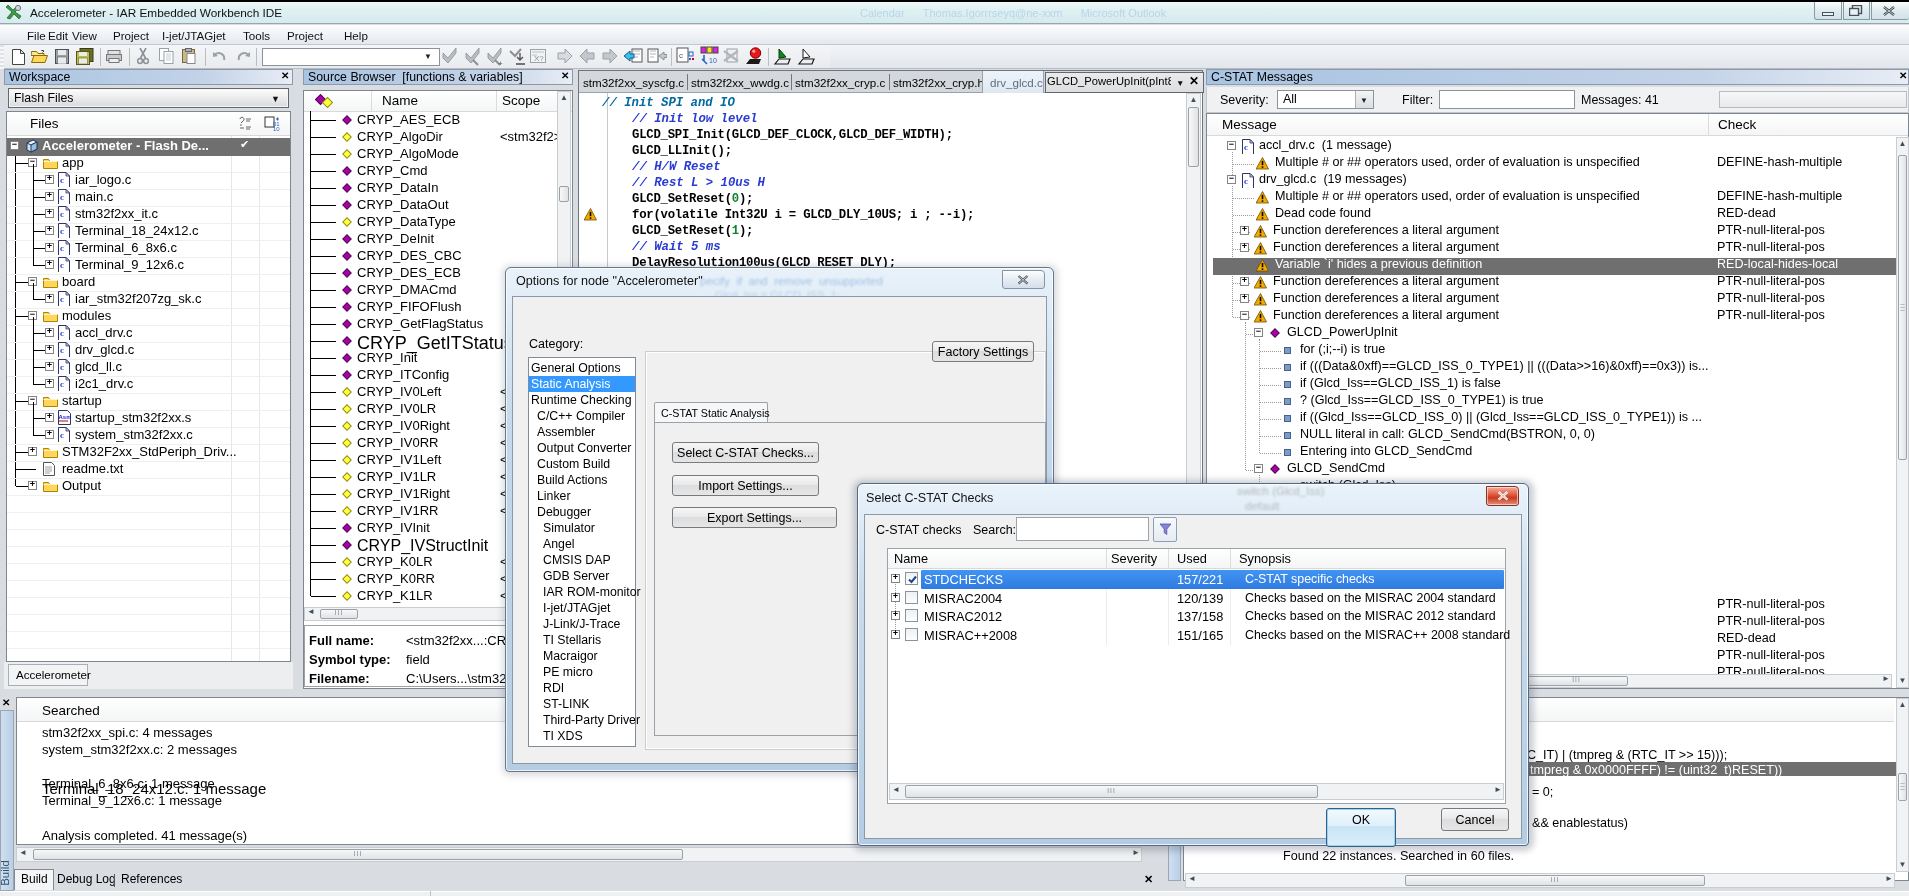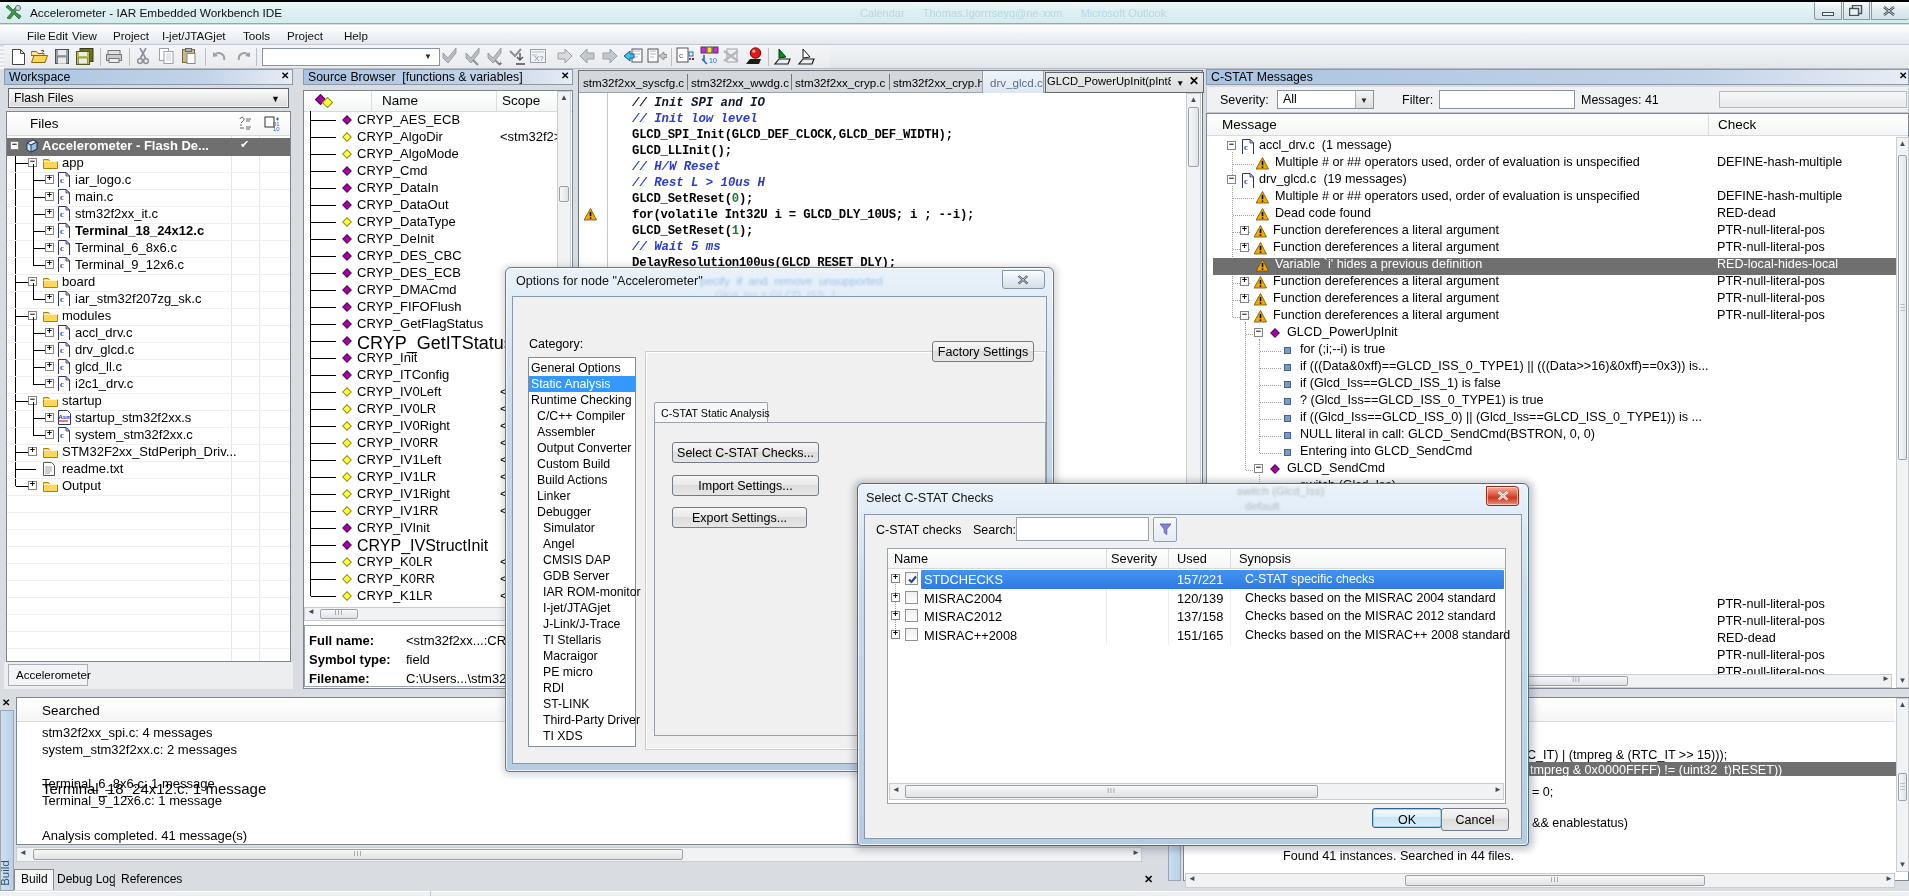--- a/index.html
+++ b/index.html
@@ -250,21 +250,21 @@
 <div class="ab" style="left:75px;top:205.8px;font-size:13px;white-space:pre;color:#000;font-weight:400;">stm32f2xx_it.c</div>
 <div class="ab" style="left:7px;top:239.5px;width:283px;height:1px;background:#efefef;height:1px;"></div>
 <div class="ab" style="left:33px;top:214.5px;width:1px;height:17.0px;background:#000;width:1px;"></div>
 <div class="ab" style="left:34px;top:230.8px;width:11px;height:1px;background:#000;height:1px;"></div>
 <div class="ab ebox" style="left:45px;top:225.8px;">+</div>
 <svg class="ab" style="left:58px;top:223.3px;" width="12" height="15" viewBox="0 0 12 15">
       <path d="M0.5 0.5 h7.5 l3.5 3.5 v14 h-11 z" fill="#fff" stroke="#336"></path>
       <path d="M8 0.5 l3.5 3.5 h-3.5 z" fill="#bcd6f0" stroke="#336" stroke-width="0.8"></path>
       <text x="2" y="11" font-family="Liberation Serif" font-weight="bold" font-size="9" fill="#1f3fd0">c</text>
     </svg>
-<div class="ab" style="left:75px;top:222.8px;font-size:13px;white-space:pre;color:#000;font-weight:700;">Terminal_18_24x12.c</div>
+<div class="ab" style="left:75px;top:222.8px;font-size:13px;white-space:pre;color:#000;font-weight:400;">Terminal_18_24x12.c</div>
 <div class="ab" style="left:7px;top:256.5px;width:283px;height:1px;background:#efefef;height:1px;"></div>
 <div class="ab" style="left:33px;top:231.5px;width:1px;height:17.0px;background:#000;width:1px;"></div>
 <div class="ab" style="left:34px;top:247.8px;width:11px;height:1px;background:#000;height:1px;"></div>
 <div class="ab ebox" style="left:45px;top:242.8px;">+</div>
 <svg class="ab" style="left:58px;top:240.3px;" width="12" height="15" viewBox="0 0 12 15">
       <path d="M0.5 0.5 h7.5 l3.5 3.5 v14 h-11 z" fill="#fff" stroke="#336"></path>
       <path d="M8 0.5 l3.5 3.5 h-3.5 z" fill="#bcd6f0" stroke="#336" stroke-width="0.8"></path>
       <text x="2" y="11" font-family="Liberation Serif" font-weight="bold" font-size="9" fill="#1f3fd0">c</text>
     </svg>
 <div class="ab" style="left:75px;top:239.8px;font-size:13px;white-space:pre;color:#000;font-weight:400;">Terminal_6_8x6.c</div>
@@ -606,21 +606,21 @@
 <div class="ab" style="left:791px;top:74px;width:1px;height:16px;background:#777;"></div>
 <div class="ab" style="left:889px;top:74px;width:1px;height:16px;background:#777;"></div>
 <div class="ab" style="left:982px;top:71px;width:62px;height:22px;background:linear-gradient(#eef3f9,#dfe8f2);border-left:1px solid #98a0ac;border-right:1px solid #98a0ac;"></div>
 <div class="ab" style="left:990px;top:76px;font-size:11.6px;white-space:pre;color:#5c6f82;">drv_glcd.c</div>
 <div class="ab" style="left:1045px;top:72px;width:159px;height:21px;background:linear-gradient(#e8eaec,#dcdee0);border:1px solid #63686e;"></div>
 <div class="ab" style="left:1047px;top:75px;font-size:11.2px;white-space:pre;width:124px;overflow:hidden;">GLCD_PowerUpInit(pInt8L</div>
 <div class="ab" style="left:1176px;top:78px;font-size:8.5px;white-space:pre;color:#111;">▼</div>
 <div class="ab" style="left:1189px;top:74px;font-size:12px;white-space:pre;font-weight:700;">✕</div>
 <div class="ab" style="left:579px;top:93px;width:29px;height:582px;background:#fff;"></div>
 <div class="ab" style="left:607px;top:93px;width:1px;height:582px;background:#c8c8c8;"></div>
-<div class="ab mono" style="left:632px;top:95.5px;font-size:12.3px;white-space:pre;color:#0f172a;font-weight:700;font-style:italic;">// Init SPI and IO</div>
+<div class="ab mono" style="left:602px;top:95.5px;font-size:12.3px;white-space:pre;color:#0369a1;font-weight:700;font-style:italic;">// Init SPI and IO</div>
 <div class="ab mono" style="left:632px;top:111.5px;font-size:12.3px;white-space:pre;color:#2a3bd0;font-weight:700;font-style:italic;">// Init low level</div>
 <div class="ab mono" style="left:632px;top:127.5px;font-size:12.3px;white-space:pre;font-weight:700;letter-spacing:-0.25px;">GLCD_SPI_Init(GLCD_DEF_CLOCK,GLCD_DEF_WIDTH);</div>
 <div class="ab mono" style="left:632px;top:143.5px;font-size:12.3px;white-space:pre;font-weight:700;letter-spacing:-0.25px;">GLCD_LLInit();</div>
 <div class="ab mono" style="left:632px;top:159.5px;font-size:12.3px;white-space:pre;color:#2a3bd0;font-weight:700;font-style:italic;">// H/W Reset</div>
 <div class="ab mono" style="left:632px;top:175.5px;font-size:12.3px;white-space:pre;color:#2a3bd0;font-weight:700;font-style:italic;">// Rest L &gt; 10us H</div>
 <div class="ab mono" style="left:632px;top:191.5px;font-size:12.3px;white-space:pre;font-weight:700;letter-spacing:-0.25px;">GLCD_SetReset(<span style="color:#10842c">0</span>);</div>
 <div class="ab mono" style="left:632px;top:207.5px;font-size:12.3px;white-space:pre;font-weight:700;letter-spacing:-0.25px;"><b>for</b>(<b>volatile</b> Int32U i = GLCD_DLY_10US; i ; --i);</div>
 <div class="ab mono" style="left:632px;top:223.5px;font-size:12.3px;white-space:pre;font-weight:700;letter-spacing:-0.25px;">GLCD_SetReset(<span style="color:#10842c">1</span>);</div>
 <div class="ab mono" style="left:632px;top:239.5px;font-size:12.3px;white-space:pre;color:#2a3bd0;font-weight:700;font-style:italic;">// Wait 5 ms</div>
 <div class="ab mono" style="left:632px;top:255.5px;font-size:12.3px;white-space:pre;font-weight:700;letter-spacing:-0.25px;">DelayResolution100us(GLCD_RESET_DLY);</div>
@@ -838,21 +838,21 @@
 <div class="ab" style="left:1144px;top:873px;font-size:11px;white-space:pre;font-weight:700;">✕</div>
 <div class="ab" style="left:1168px;top:697px;width:13px;height:184px;background:linear-gradient(to right,#cfdff0,#b9cfe6);border:1px solid #9aa6b4;"></div>
 <div class="ab" style="left:1135px;top:755px;width:78px;height:13px;font-size:11.5px;color:#31506e;transform:rotate(-90deg);text-align:center;">Find in F</div>
 <div class="ab sunk" style="left:1183px;top:697px;width:726px;height:184px;"></div>
 <div class="ab hdr" style="left:1184px;top:698px;width:710px;height:24px;"></div>
 <div class="ab" style="left:1527px;top:748px;font-size:12.6px;white-space:pre;">C_IT) | (tmpreg &amp; (RTC_IT &gt;&gt; 15)));</div>
 <div class="ab" style="left:1184px;top:762px;width:712px;height:14px;background:#6f6f6f;"></div>
 <div class="ab" style="left:1530px;top:763px;font-size:12.6px;white-space:pre;color:#fff;">tmpreg &amp; 0x0000FFFF) != (uint32_t)RESET))</div>
 <div class="ab" style="left:1532px;top:785px;font-size:12.6px;white-space:pre;">= 0;</div>
 <div class="ab" style="left:1532px;top:816px;font-size:12.6px;white-space:pre;">&amp;&amp; enablestatus)</div>
-<div class="ab" style="left:1283px;top:849px;font-size:12.6px;white-space:pre;">Found 41 instances. Searched in 44 files.</div>
+<div class="ab" style="left:1283px;top:849px;font-size:12.6px;white-space:pre;">Found 22 instances. Searched in 60 files.</div>
 <div class="ab" style="left:1185px;top:873px;width:710px;height:15px;background:#f1f2f3;border:1px solid #c8cdd2;"></div>
 <div class="ab" style="left:1188px;top:873.5px;font-size:8px;white-space:pre;color:#3f4e5e;">◄</div>
 <div class="ab" style="left:1885px;top:873.5px;font-size:8px;white-space:pre;color:#3f4e5e;">►</div>
 <div class="ab sbthumb" style="left:1405px;top:875px;width:300px;height:11px;">
       <div class="grip" style="margin-top:-1.5px">lll</div>
     </div>
 <div class="ab" style="left:1896px;top:698px;width:13px;height:174px;background:#f1f2f3;border:1px solid #c8cdd2;"></div>
 <div class="ab" style="left:1898.5px;top:700px;font-size:8px;white-space:pre;color:#3f4e5e;">▲</div>
 <div class="ab" style="left:1898.5px;top:860px;font-size:8px;white-space:pre;color:#3f4e5e;">▼</div>
 <div class="ab sbthumbv" style="left:1898px;top:773px;width:9px;height:28px;">
@@ -905,21 +905,21 @@
 <div class="ab" style="left:654px;top:402px;width:114px;height:21px;background:#f6f7f8;border:1px solid #9aa1a9;border-bottom:none;border-radius:2px 2px 0 0;"></div>
 <div class="ab" style="left:661px;top:407px;font-size:10.7px;white-space:pre;">C-STAT Static Analysis</div>
 <div class="ab" style="left:654px;top:422px;width:392px;height:314px;background:#f0f0f0;border:1px solid #9aa1a9;"></div>
 <div class="ab" style="left:655px;top:423px;width:390px;height:1px;background:#f0f0f0;height:1px;"></div>
 <div class="ab btn" style="left:672px;top:442px;width:147px;height:21px;">
       <div style="padding-top:3px">Select C-STAT Checks...</div>
     </div>
 <div class="ab btn" style="left:672px;top:475px;width:147px;height:21px;">
       <div style="padding-top:3px">Import Settings...</div>
     </div>
-<div class="ab btn" style="left:672px;top:507px;width:135px;height:21px;">
+<div class="ab btn" style="left:672px;top:507px;width:165px;height:21px;">
       <div style="padding-top:3px">Export Settings...</div>
     </div>
 <div class="ab" style="left:853px;top:480px;width:681px;height:371px;background:rgba(50,60,80,0.25);border-radius:9px;filter:blur(3px);"></div>
 <div class="ab" style="left:857px;top:483px;width:672px;height:363px;background:linear-gradient(#eaf3fb,#c9dbec 30%,#b4cce3);border:1px solid #4e6a85;border-radius:6px 6px 4px 4px;box-shadow:inset 0 0 0 1px rgba(255,255,255,0.8);"></div>
 <div class="ab" style="left:1237px;top:485px;font-size:11.5px;white-space:pre;color:#555;opacity:0.38;filter:blur(1.1px);">switch (Glcd_Iss)</div>
 <div class="ab" style="left:1245px;top:500px;font-size:11.5px;white-space:pre;color:#555;opacity:0.33;filter:blur(1.2px);">default</div>
 <div class="ab" style="left:866px;top:491px;font-size:12.6px;white-space:pre;color:#111;">Select C-STAT Checks</div>
 <div class="ab" style="left:1486px;top:486px;width:33px;height:20px;background:linear-gradient(#f0b0a0,#e35f43 40%,#c83a20 60%,#e8927c);border:1px solid #8a3020;border-radius:0 4px 3px 3px;box-shadow:inset 0 0 0 1px rgba(255,255,255,0.55);"></div>
 <svg class="ab" style="left:1497px;top:491px;" width="12" height="10" viewBox="0 0 12 10">
       <path d="M1.5 1 L10.5 8.6 M10.5 1 L1.5 8.6" stroke="#fff" stroke-width="2.3"></path>
@@ -976,18 +976,18 @@
 <div class="ab" style="left:1245px;top:628.1px;font-size:12.4px;white-space:pre;">Checks based on the MISRAC++ 2008 standard</div>
 <div class="ab" style="left:1106px;top:626.1px;width:1px;height:18.7px;background:#ececec;"></div>
 <div class="ab" style="left:1168px;top:626.1px;width:1px;height:18.7px;background:#ececec;"></div>
 <div class="ab" style="left:1230px;top:626.1px;width:1px;height:18.7px;background:#ececec;"></div>
 <div class="ab" style="left:889px;top:783px;width:615px;height:17px;background:#f1f2f3;border:1px solid #c8cdd2;"></div>
 <div class="ab" style="left:892px;top:784.5px;font-size:8px;white-space:pre;color:#3f4e5e;">◄</div>
 <div class="ab" style="left:1494px;top:784.5px;font-size:8px;white-space:pre;color:#3f4e5e;">►</div>
 <div class="ab sbthumb" style="left:905px;top:785px;width:413px;height:13px;">
       <div class="grip" style="margin-top:-0.5px">lll</div>
     </div>
-<div class="ab" style="left:1372px;top:808px;width:70px;height:20px;background:linear-gradient(#f2f9fd,#dff0fa 45%,#c8e4f5 46%,#daeefb);border:1px solid #2c628b;border-radius:3px;box-shadow:0 0 0 1px #9ed0ee inset;">
+<div class="ab" style="left:1326px;top:808px;width:70px;height:39px;background:linear-gradient(#f2f9fd,#dff0fa 45%,#c8e4f5 46%,#daeefb);border:1px solid #2c628b;border-radius:3px;box-shadow:0 0 0 1px #9ed0ee inset;">
       <div style="padding-top:4px;text-align:center;font-size:12.5px;">OK</div>
     </div>
 <div class="ab btn" style="left:1441px;top:808px;width:68px;height:23px;">
       <div style="padding-top:4px">Cancel</div>
     </div>
 </div>
 </body></html>

